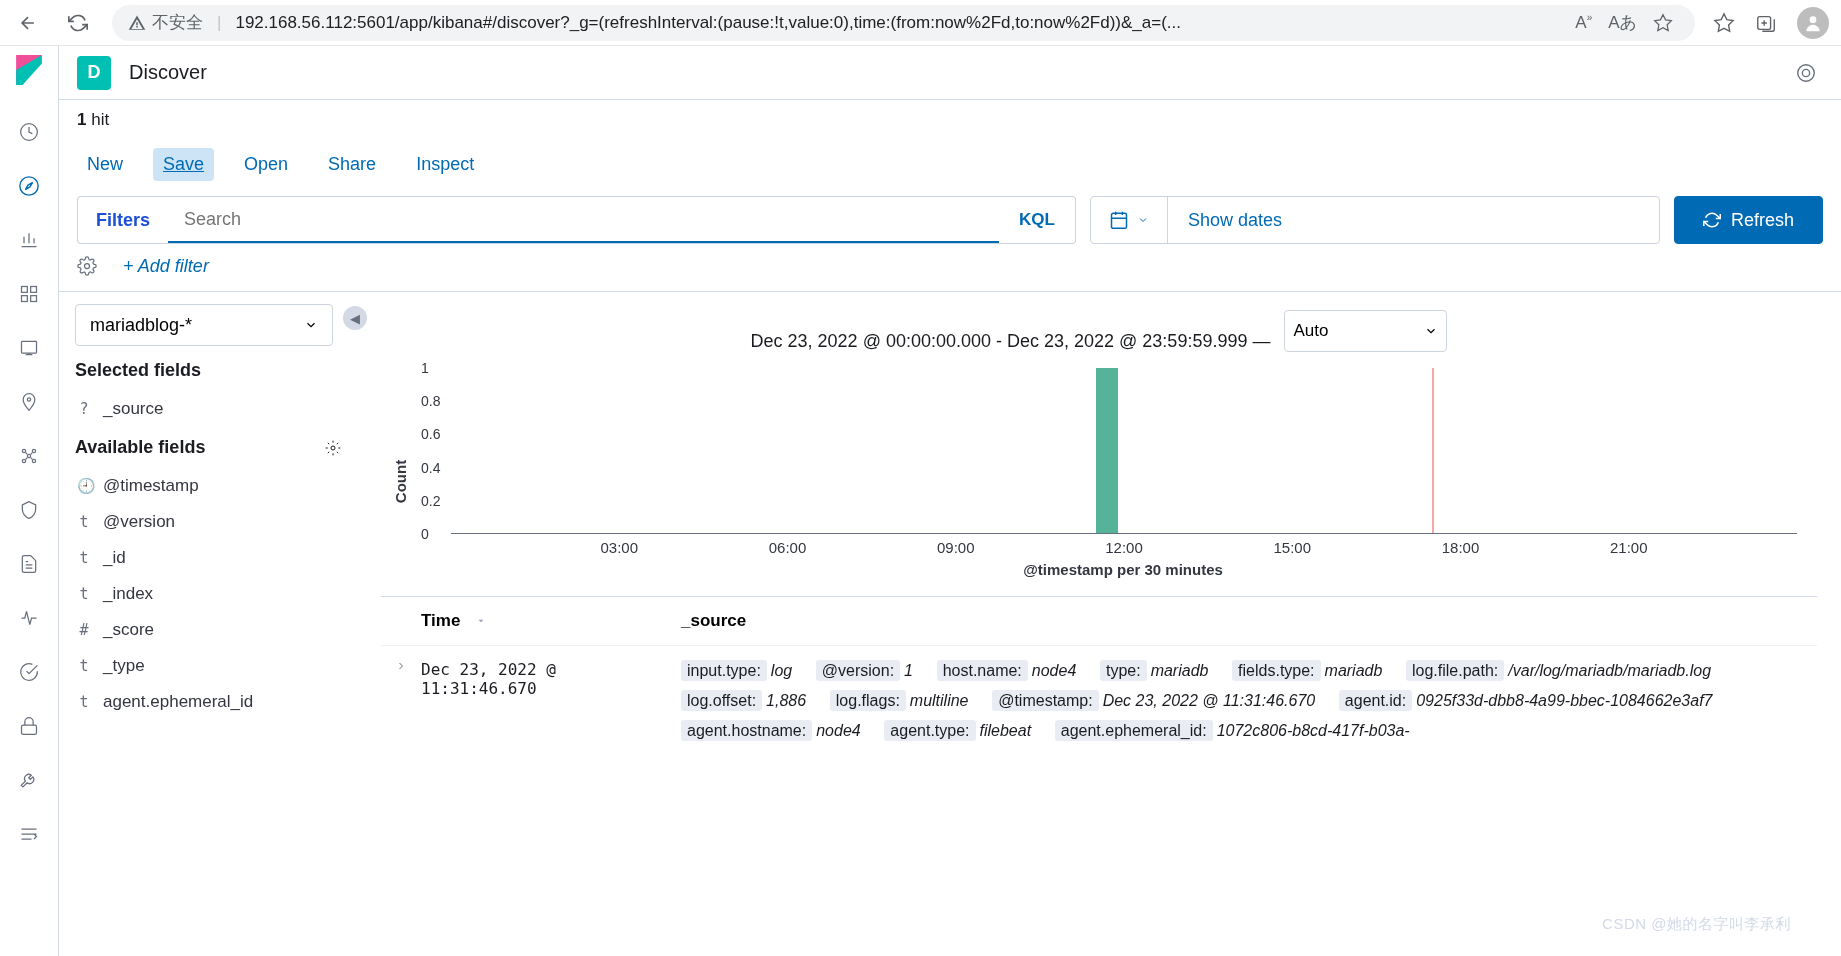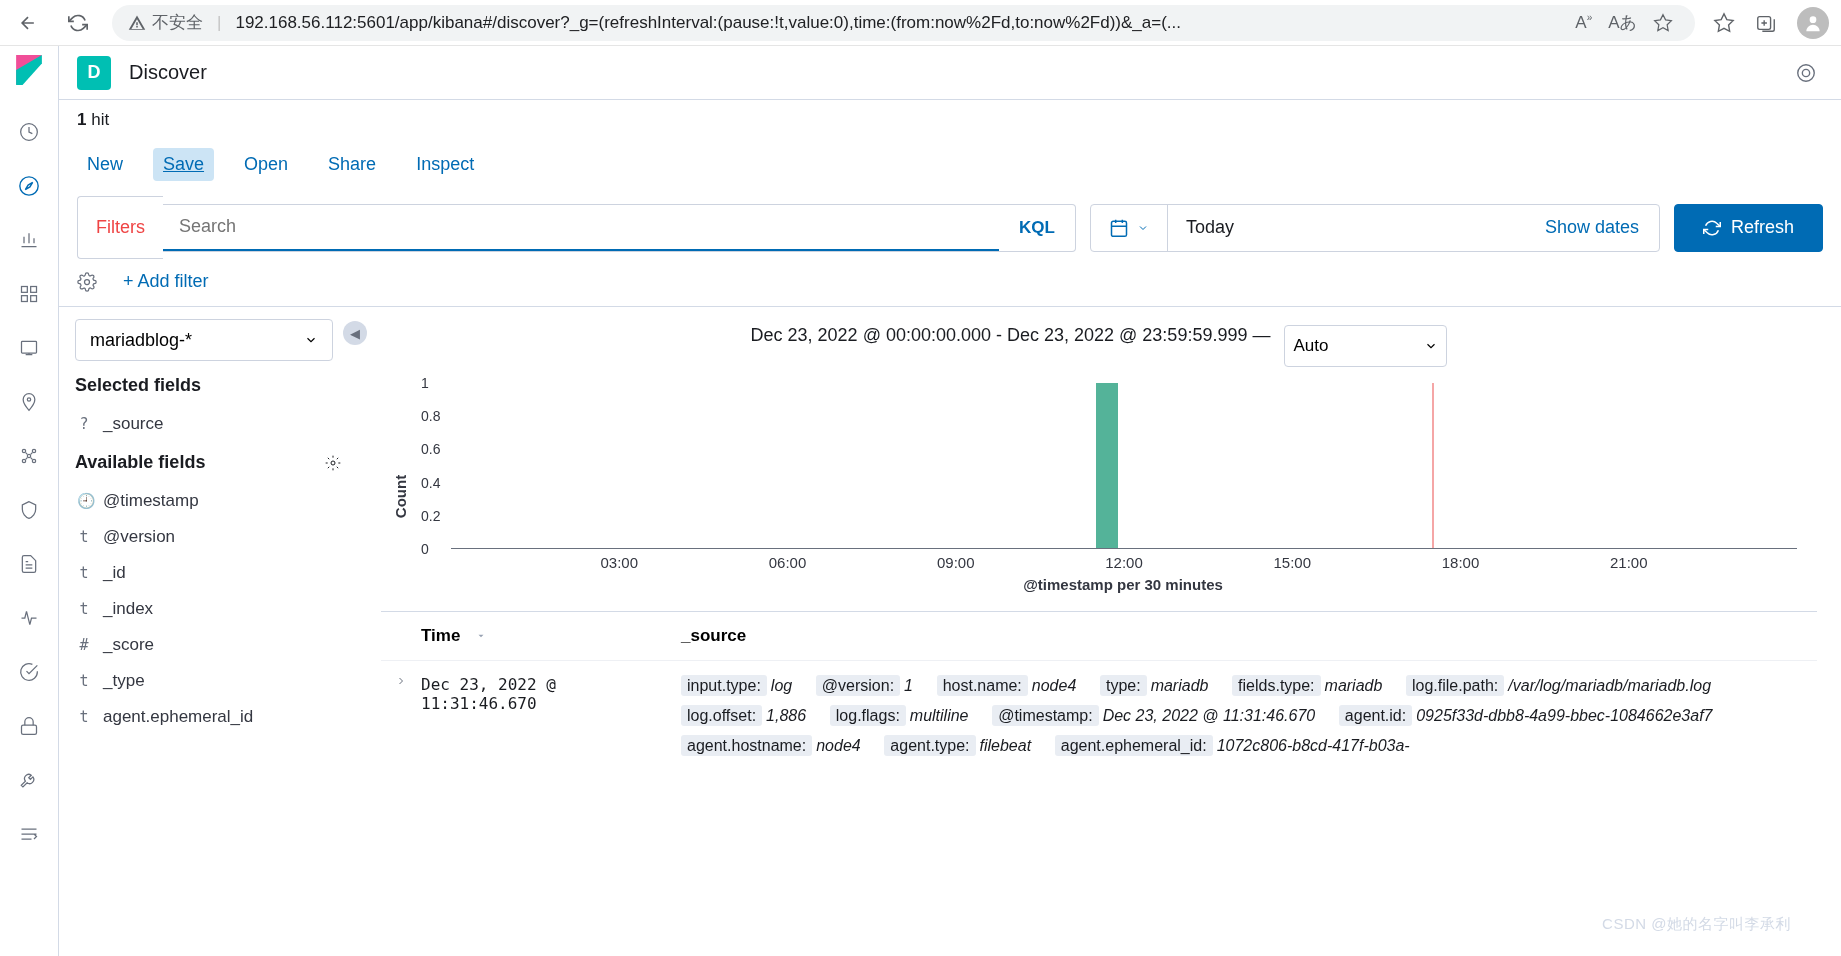--- a/index.html
+++ b/index.html
@@ -21,41 +21,41 @@
 .topbar { height:54px; display:flex; align-items:center; border-bottom:1px solid #d3dae6; padding:0 18px; gap:18px; position:relative; }
 .badge { width:34px; height:34px; background:#00bfb3; border-radius:4px; display:flex; align-items:center; justify-content:center; color:#fff; font-weight:700; font-size:18px; }
 .topbar h1 { font-size:20px; font-weight:400; color:#1a1c21; }
 .top-right-icon { position:absolute; right:24px; color:#69707d; }
 .hitbar { height:40px; display:flex; align-items:center; padding:0 18px; font-size:17px; color:#1a1c21; }
 .hitbar b { font-weight:700; }
 .toolbar { height:48px; display:flex; align-items:center; gap:20px; padding:0 18px; }
 .toolbar a { color:#006bb4; font-size:18px; text-decoration:none; padding:6px 10px; border-radius:4px; }
 .toolbar a.save { background:#cce4f5; text-decoration:underline; }
 .querybar { display:flex; align-items:center; gap:14px; padding:8px 18px; }
-.filters-btn { border:1px solid #cdd3df; background:#fff; padding:0 18px; height:63px; font-size:18px; color:#ef4444; font-weight:400; border-radius:4px 0 0 4px; border-right:none; }
+.filters-btn { border:1px solid #cdd3df; background:#fff; padding:0 18px; height:48px; font-size:18px; color:#1d4ed8; font-weight:700; border-radius:4px 0 0 4px; border-right:none; }
 .search-wrap { flex:1; display:flex; align-items:center; border:1px solid #cdd3df; border-radius:0 4px 4px 0; height:48px; border-left:none; margin-left:-14px; }
 .search-input { flex:1; border:none; outline:none; font-size:18px; padding:0 16px; height:46px; border-bottom:2px solid #006bb4; }
 .kql { color:#006bb4; font-size:17px; font-weight:600; padding:0 20px; }
 .datepicker { display:flex; align-items:center; border:1px solid #cdd3df; border-radius:4px; height:48px; min-width:570px; }
 .dp-cal { padding:0 18px; display:flex; align-items:center; gap:8px; color:#006bb4; border-right:1px solid #cdd3df; height:100%; }
 .dp-text { padding:0 18px; font-size:18px; color:#1a1c21; flex:1; }
 .showdates { color:#006bb4; font-size:18px; padding:0 20px; }
 .refresh { background:#006bb4; border:1px solid #006bb4; color:#fff; height:48px; padding:0 28px; font-size:18px; border-radius:4px; display:flex; align-items:center; gap:10px; font-weight:500; }
-.filterbar { display:flex; align-items:flex-end; gap:26px; padding:4px 18px 14px; }
+.filterbar { display:flex; align-items:flex-start; gap:26px; padding:4px 18px 14px;font-style:italic; }
 .gear { color:#69707d; }
 .addfilter { color:#006bb4; font-size:18px; }
 .content { flex:1; display:flex; overflow:hidden; border-top:1px solid #d3dae6; }
 .fields { width:298px; padding:12px 16px; background:#fff; position:relative; }
 .idx-select { width:258px; height:42px; border:1px solid #cdd3df; border-radius:4px; display:flex; align-items:center; justify-content:space-between; padding:0 14px; font-size:18px; margin-bottom:14px; }
 .fields-h { font-size:18px; font-weight:700; color:#1a1c21; margin:10px 0; display:flex; align-items:center; justify-content:space-between; }
 .field-row { display:flex; align-items:center; gap:12px; padding:8px 2px; font-size:17px; color:#343741; }
 .ft { color:#69707d; font-family:monospace; width:14px; text-align:center; font-size:15px; }
 .collapse-handle { position:absolute; right:-10px; top:14px; width:24px; height:24px; border-radius:50%; background:#d3dae6; display:flex; align-items:center; justify-content:center; color:#69707d; font-size:13px; }
 .results { flex:1; padding:12px 24px; overflow:hidden; display:flex; flex-direction:column; }
-.range-row { display:flex; align-items:flex-start; justify-content:center; gap:14px; margin:6px 0 10px; }
+.range-row { display:flex; align-items:flex-end; justify-content:center; gap:14px; margin:6px 0 10px; }
 .range-text { font-size:18px; color:#1a1c21; }
 .interval { border:1px solid #cdd3df; border-radius:4px; height:42px; padding:0 8px; display:flex; align-items:center; gap:96px; font-size:17px; }
 .chart { height:210px; position:relative; margin:6px 0 0 40px; }
 .chart .ylabel { position:absolute; left:-34px; top:50%; transform:rotate(-90deg) translateY(-50%); font-size:15px; color:#343741; font-weight:600; }
 .chart .plot { position:absolute; left:30px; right:20px; top:0; bottom:44px; border-bottom:1px solid #69707d; }
 .chart .bar { position:absolute; background:#54b399; width:22px; bottom:0; }
 .chart .now { position:absolute; width:2px; background:#f5a6a6; bottom:0; top:0; }
 .chart .ytick { position:absolute; left:0; font-size:14px; color:#343741; transform:translateY(-50%); }
 .chart .xtick { position:absolute; bottom:22px; font-size:15px; color:#343741; transform:translateX(-50%); }
 .chart .xlabel { position:absolute; left:8px; right:0; bottom:0; text-align:center; font-size:15px; color:#343741; font-weight:600; }
@@ -255,21 +255,20 @@
       <div class="datepicker">
         <div class="dp-cal">
             <svg width="20" height="20" viewBox="0 0 24 24" fill="none" stroke="currentColor" stroke-width="1.8">
               <rect x="3" y="4" width="18" height="18" rx="2"></rect>
               <path d="M3 10h18M8 2v4m8-4v4"></path>
             </svg>
             <svg width="12" height="12" viewBox="0 0 24 24" fill="none" stroke="currentColor" stroke-width="2">
               <path d="m6 9 6 6 6-6"></path>
             </svg>
           </div>
-        <div class="dp-text">Today</div>
         <span class="showdates">Show dates</span>
       </div>
       <button class="refresh">
           <svg width="18" height="18" viewBox="0 0 24 24" fill="none" stroke="currentColor" stroke-width="2">
             <path d="M23 4v6h-6M1 20v-6h6"></path>
             <path d="M3.51 9a9 9 0 0 1 14.85-3.36L23 10M1 14l4.64 4.36A9 9 0 0 0 20.49 15"></path>
           </svg>
           <span>Refresh</span>
         </button>
     </div>

